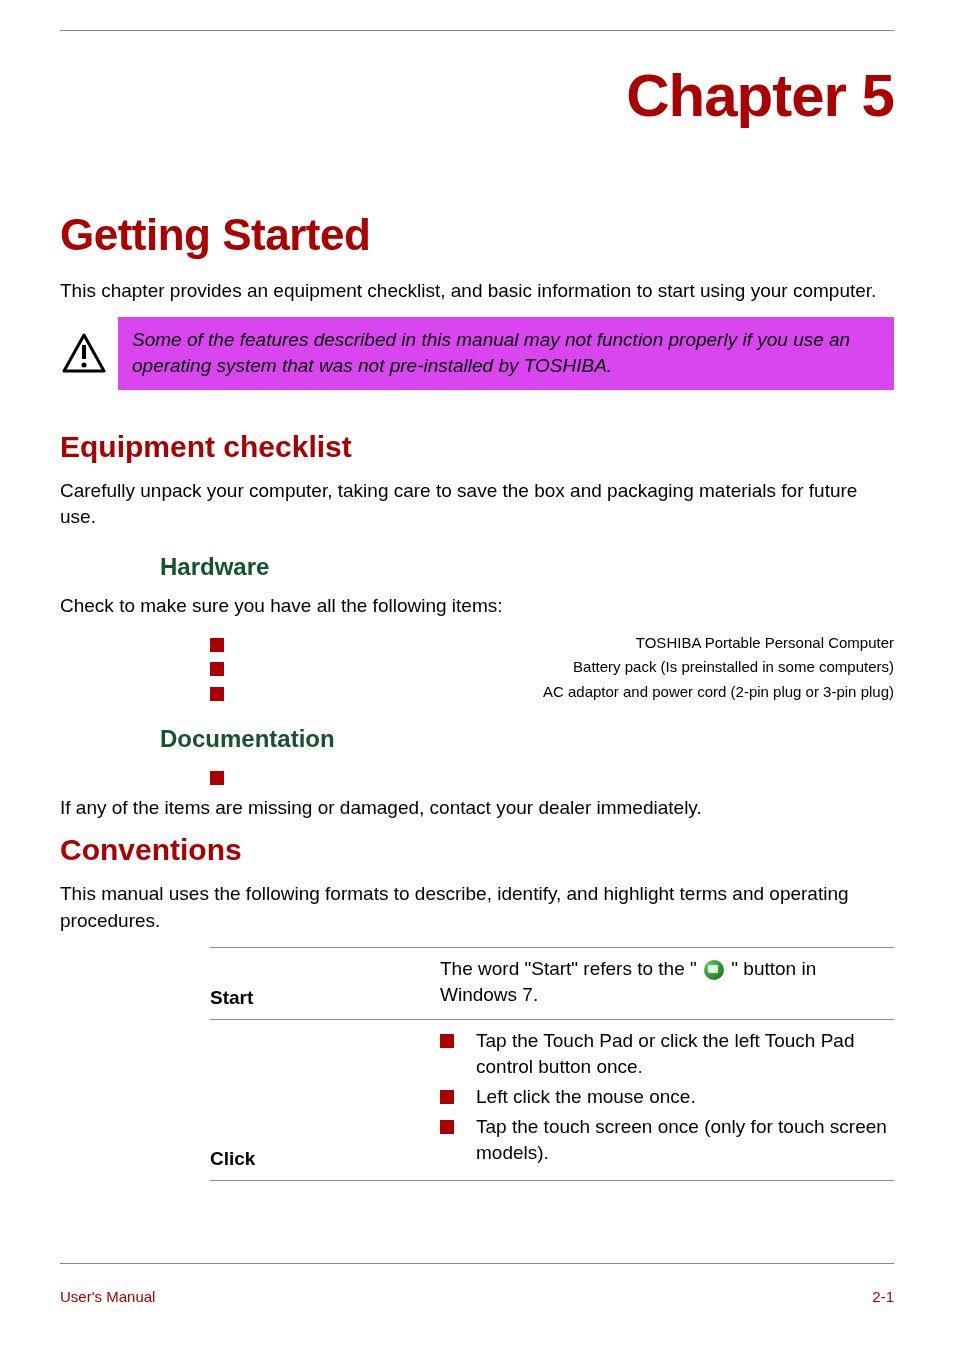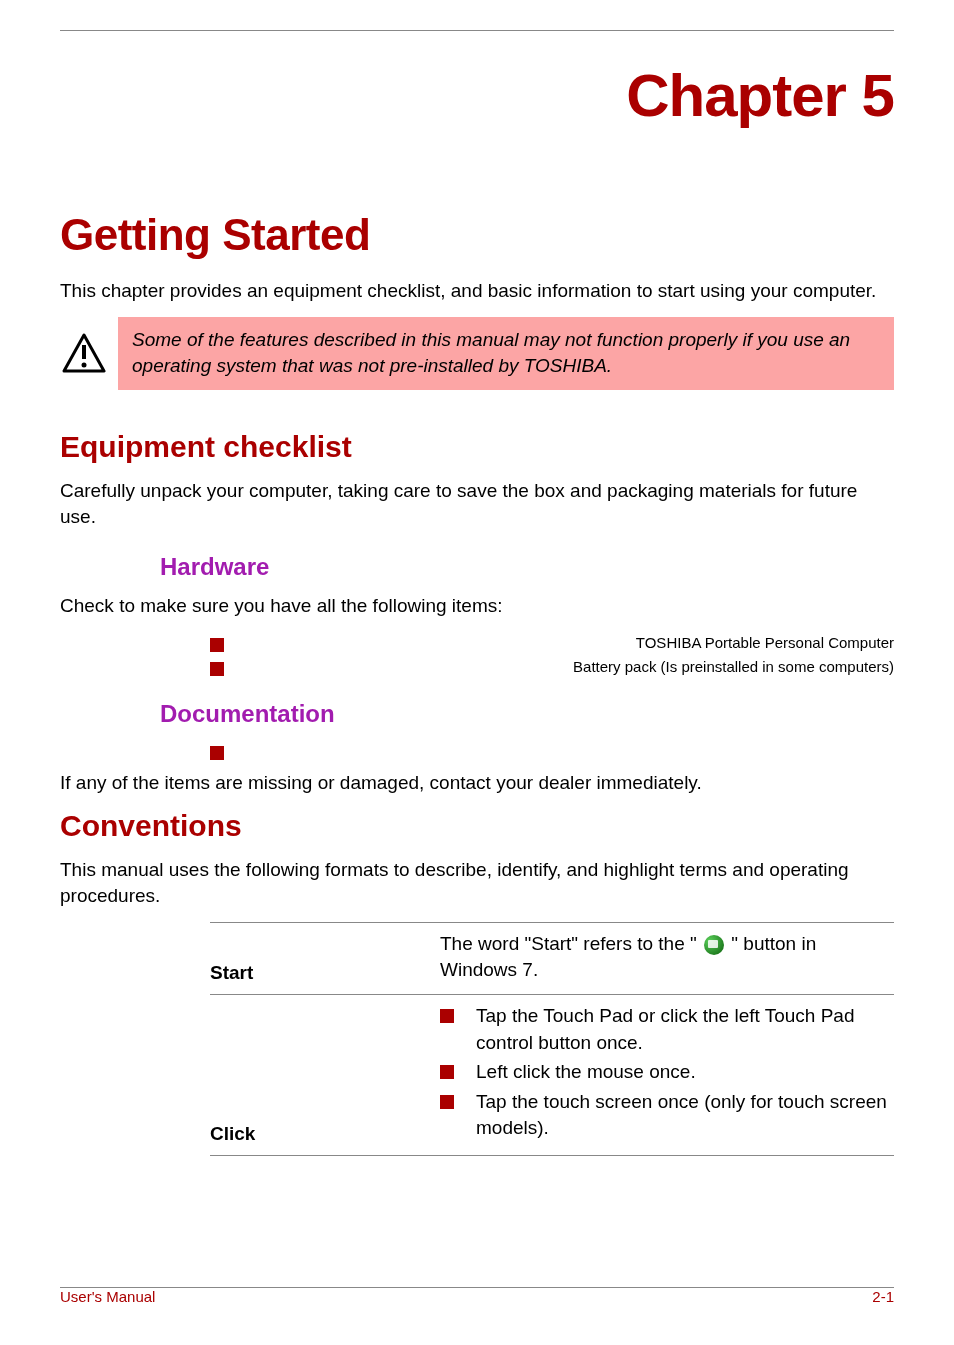--- a/index.html
+++ b/index.html
@@ -47,37 +47,37 @@
       margin-bottom: 40px;
     }
     .warning-icon {
       width: 44px;
       height: 40px;
       flex-shrink: 0;
       margin-right: 12px;
       margin-left: 2px;
     }
     .warning-text {
-      background: #fca5a5;
+      background: #d946ef;
       font-style: italic;
       font-size: 19px;
       line-height: 1.4;
       padding: 10px 14px;
       flex-grow: 1;
     }
     .section-heading {
       font-size: 30px;
       font-weight: 900;
       color: #aa0000;
       margin-bottom: 14px;
     }
     .subsection-heading {
       font-size: 24px;
       font-weight: 900;
-      color: #a21caf;
+      color: #14532d;
       margin-left: 100px;
       margin-bottom: 12px;
       margin-top: 22px;
     }
     .bullet-list {
       margin-left: 150px;
       margin-bottom: 10px;
     }
     .bullet-item {
       display: flex;
@@ -158,21 +158,21 @@
     }
     .conv-bullet-text {
       flex-grow: 1;
     }
     .footer {
       position: absolute;
       bottom: 40px;
       left: 60px;
       right: 60px;
       border-top: 1px solid #888;
-      padding-top: 0;
+      padding-top: 24px;
       display: flex;
       justify-content: space-between;
       font-size: 15px;
       color: #aa0000;
       text-align: center;
     }
   </style>
 </head>
 <body>
 
@@ -202,20 +202,24 @@
 <p class="body-text">Check to make sure you have all the following items:</p>
 
 <div class="bullet-list">
   <div class="bullet-item">
     <div class="bullet-marker"></div>
     <span>TOSHIBA Portable Personal Computer</span>
   </div>
   <div class="bullet-item">
     <div class="bullet-marker"></div>
     <span>Battery pack (Is preinstalled in some computers)</span>
+  </div>
+  <div class="bullet-item">
+    <div class="bullet-marker"></div>
+    <span>AC adaptor and power cord (2-pin plug or 3-pin plug)</span>
   </div>
 </div>
 
 <h4 class="subsection-heading">Documentation</h4>
 
 <div class="bullet-list">
   <div class="bullet-item">
     <div class="bullet-marker"></div>
   </div>
 </div>

